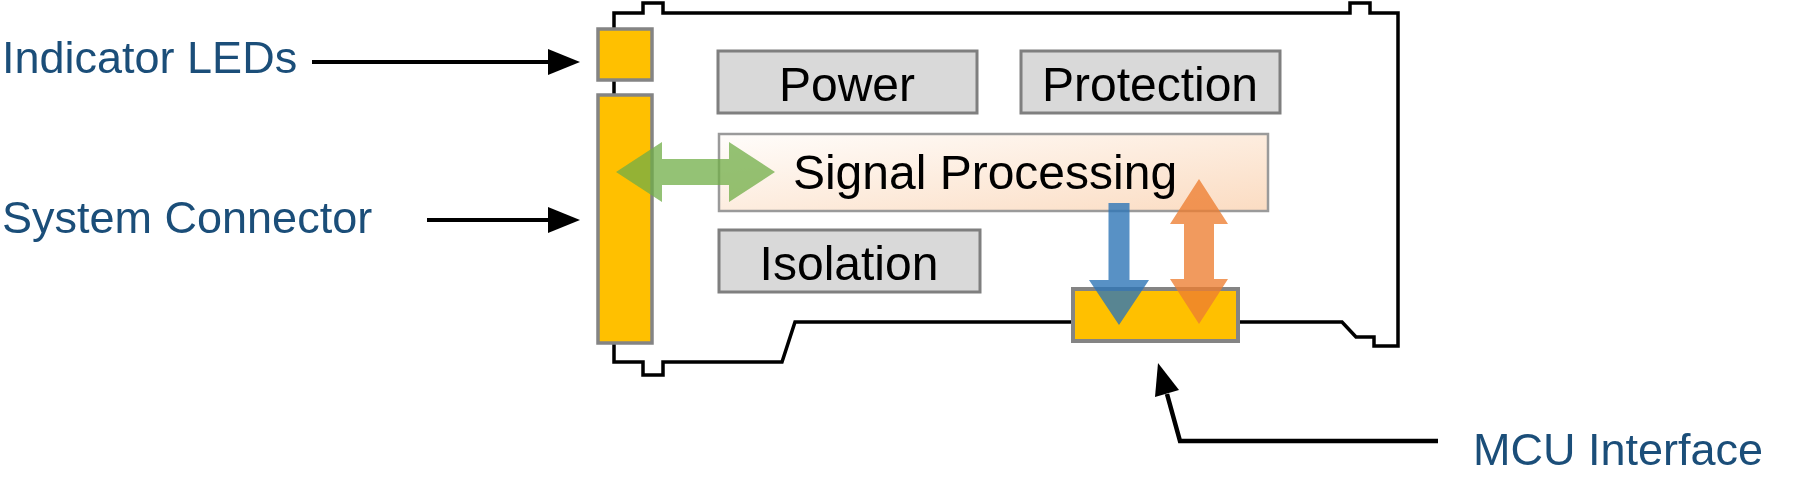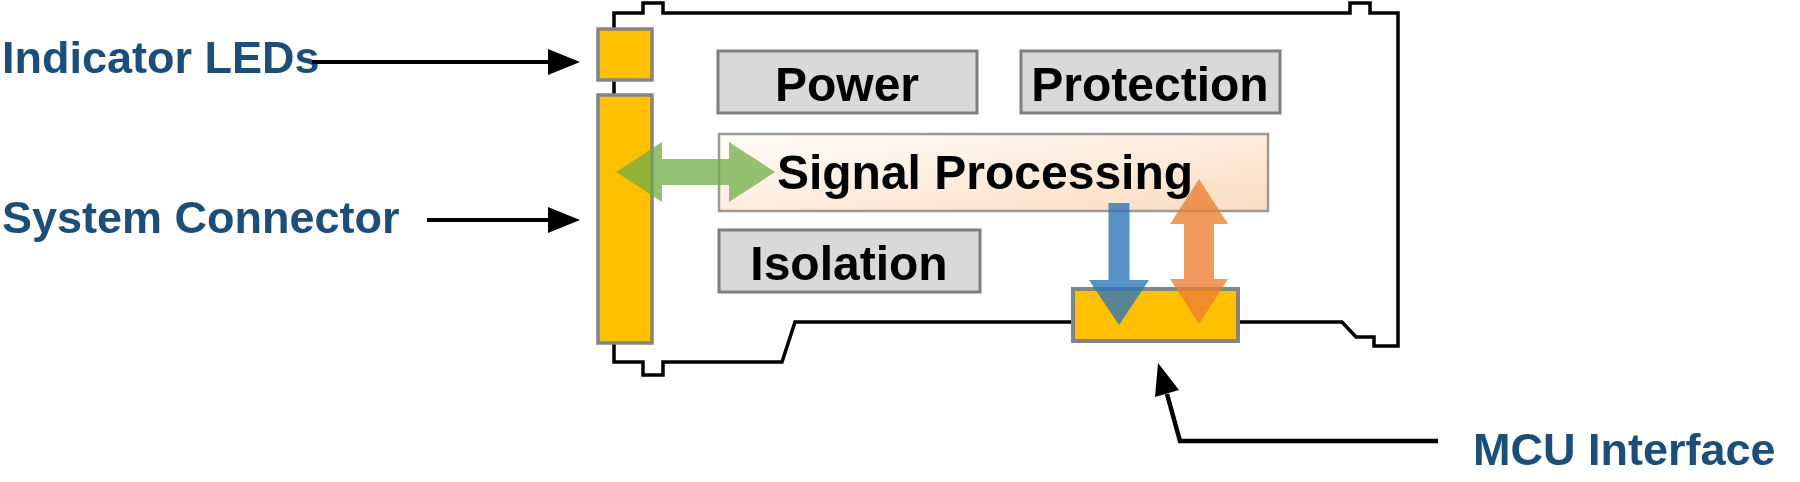--- a/index.html
+++ b/index.html
@@ -1,17 +1,17 @@
 <!DOCTYPE html>
 <html><head>
 <meta charset="utf-8">
 <style>
   html,body{margin:0;padding:0;background:#ffffff;}
   .stage{position:relative;width:1800px;height:482px;background:#ffffff;overflow:hidden;
-         font-family:"Liberation Sans", sans-serif;font-weight:bold;}
+         font-family:"Liberation Sans", sans-serif;}
   svg text{font-family:"Liberation Sans", sans-serif;}
   .callout-label{font-size:45px;}
   .block-label{font-size:48px;fill:#000000;}
 </style>
 </head>
 <body>
 
 <div class="stage">
 <svg width="1800" height="482" viewBox="0 0 1800 482">
   <defs>

